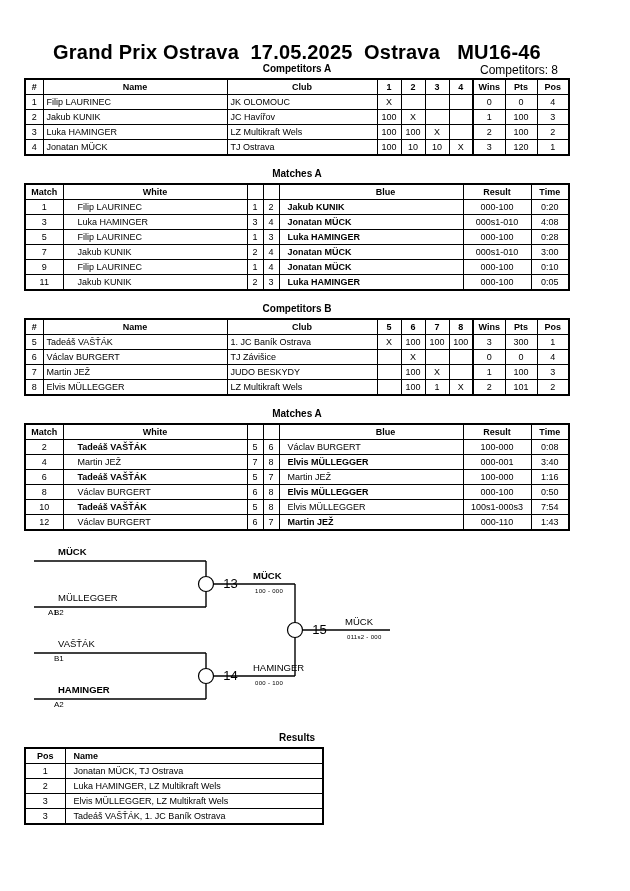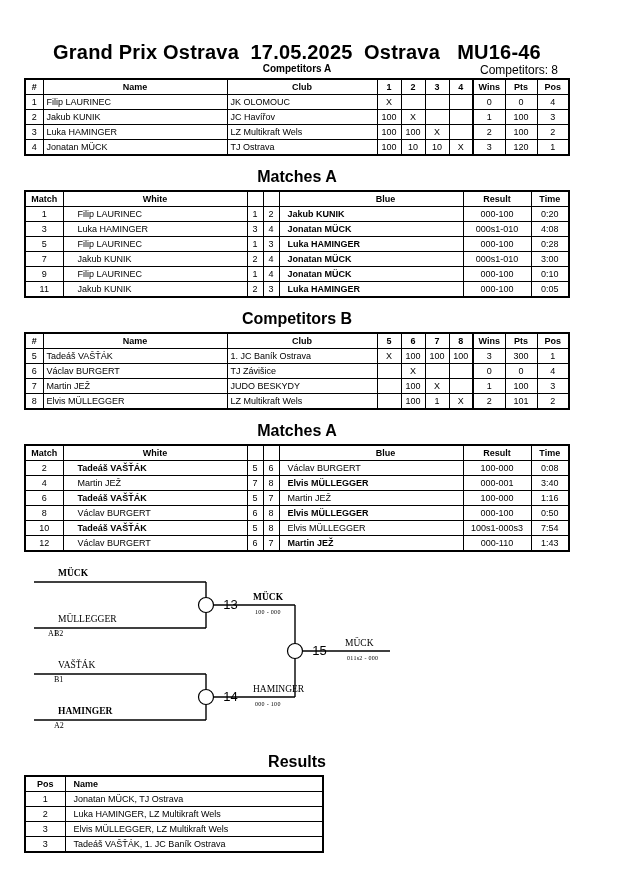--- a/index.html
+++ b/index.html
@@ -36,21 +36,21 @@
     position: absolute;
     right: 36px;
     top: 1px;
     font-size: 12px;
     line-height: 14px;
   }
 
   
   .section-caption {
     text-align: center;
-    font-size: 16px;
+    font-size: 10px;
     font-weight: bold;
     margin: 12px 0 4px 0;
   }
 
   
   .tbl-wrap { padding: 0 24px; }
   table.grid {
     border-collapse: collapse;
     font-size: 9px;
     border: 2px solid #000;
@@ -105,21 +105,20 @@
     position: relative;
     height: 175px;
     margin: 14px 0 0 0;
   }
   .bracket svg { position: absolute; left: 0; top: 0; }
   .bk-label {
     position: absolute;
     font-size: 9px;
     white-space: nowrap;
     line-height: 10px;
-    font-family: Liberation Serif, serif;
   }
   .bk-name { font-size: 9.5px; }
   .bk-name.win { font-weight: bold; }
   .bk-seed { font-size: 8px; }
   .bk-score { font-size: 6px; letter-spacing: 0.3px; }
   .bk-num {
     position: absolute;
     font-size: 13px;
     width: 15px; height: 15px;
     line-height: 14px;

